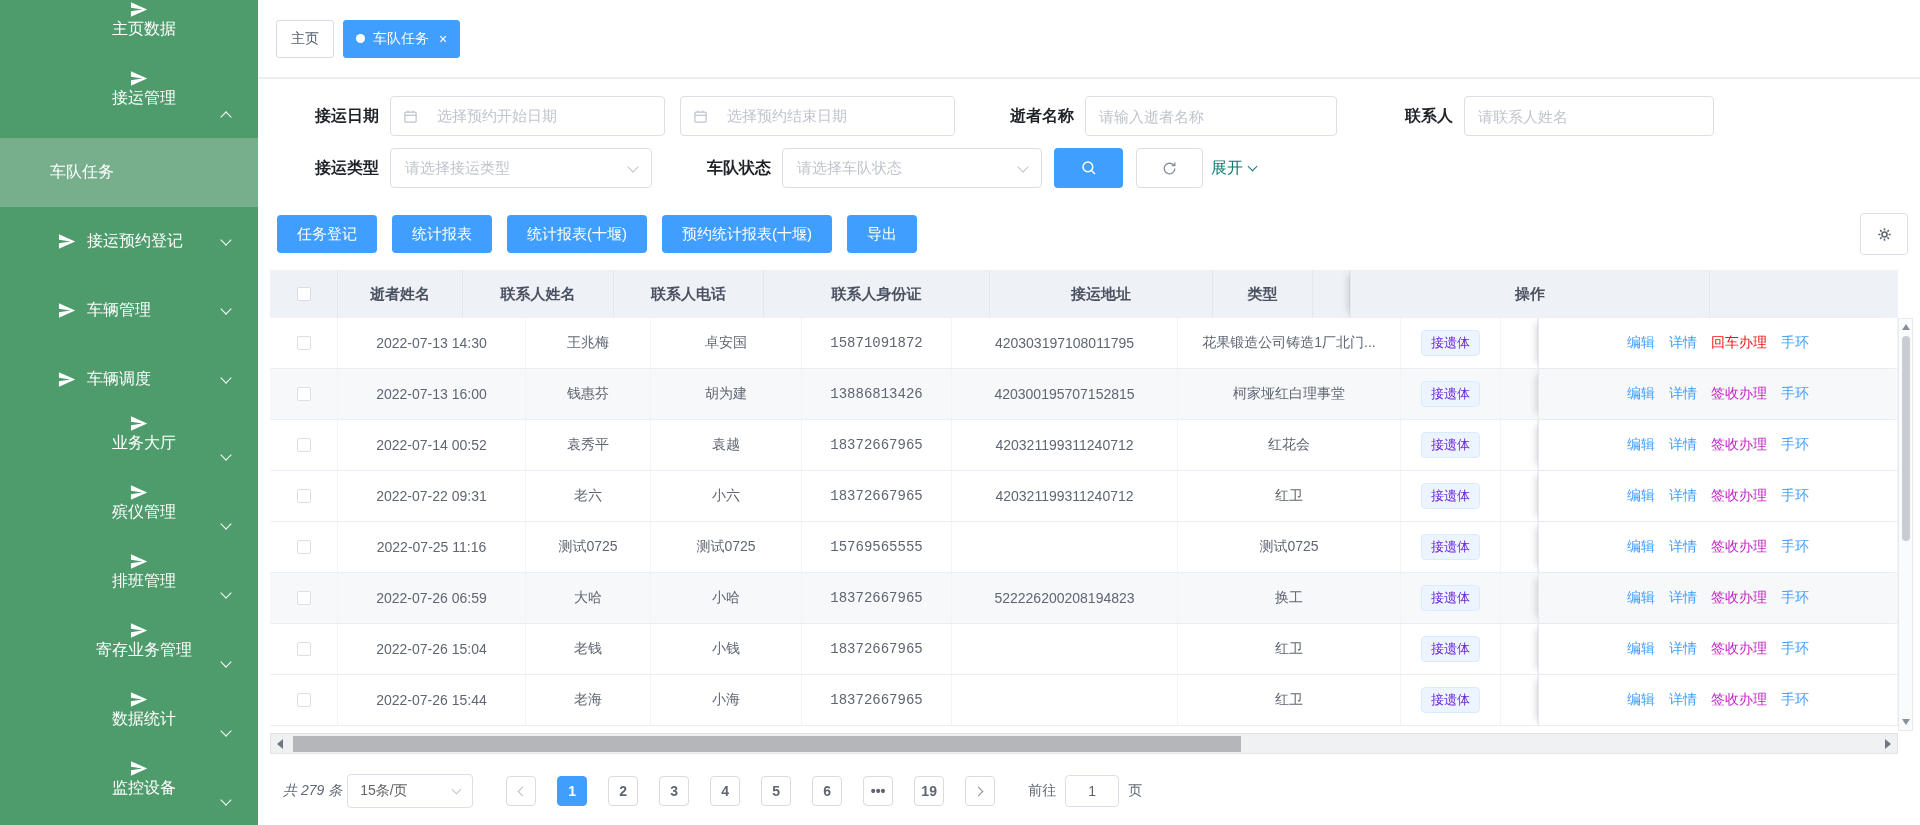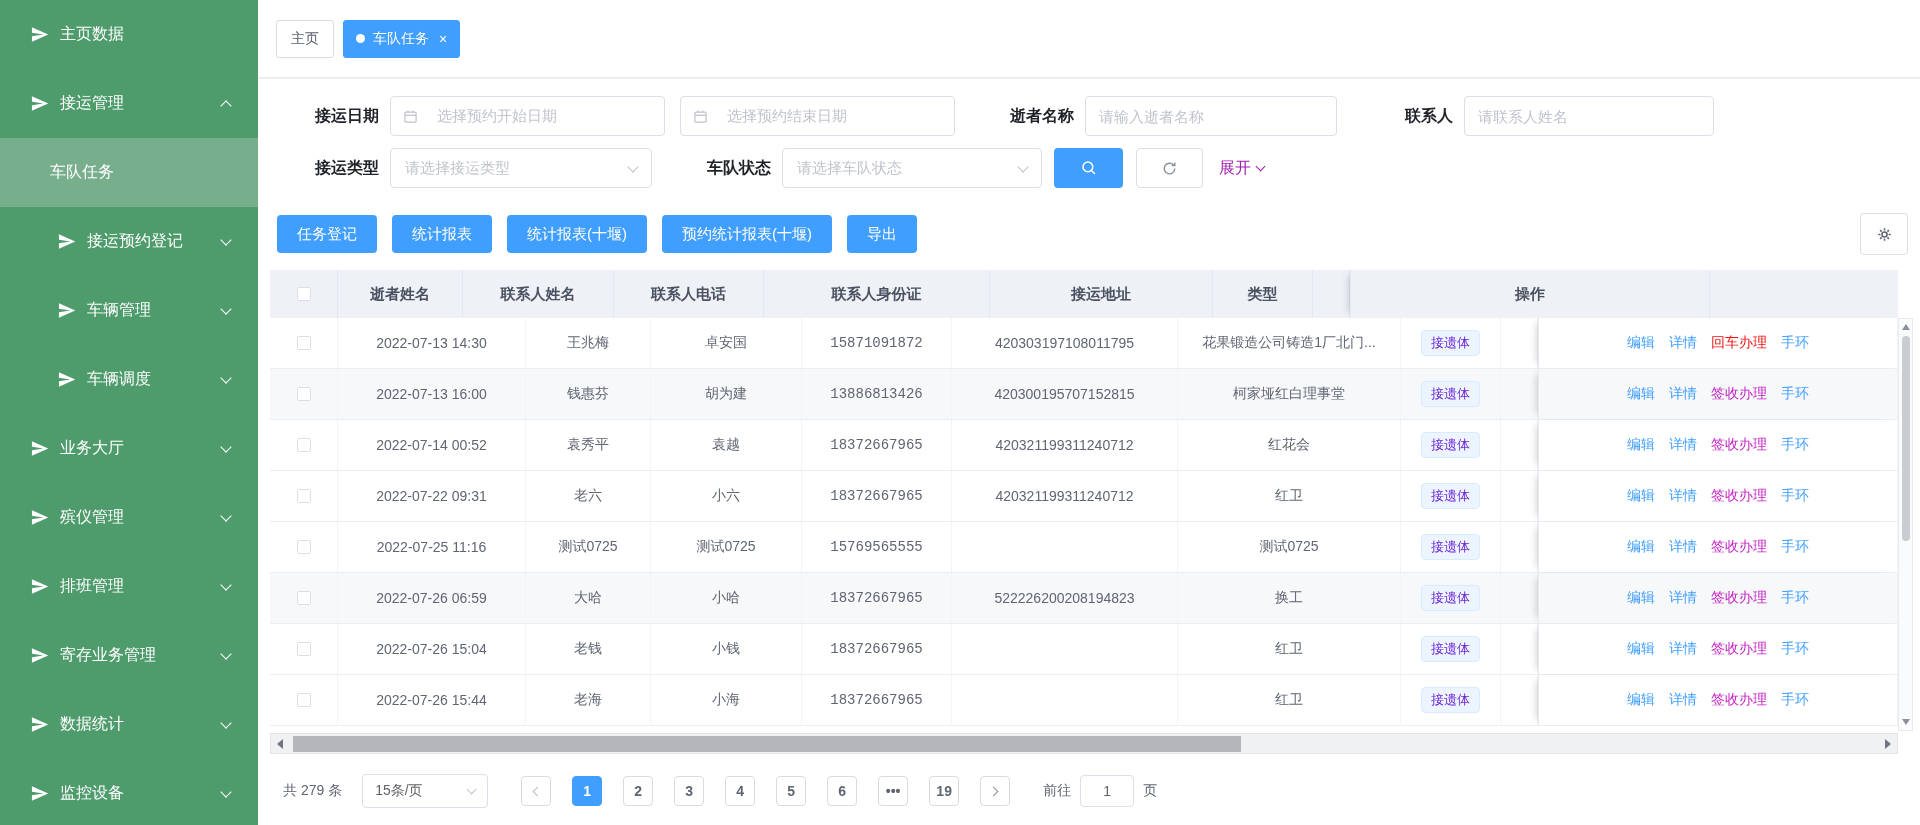--- a/index.html
+++ b/index.html
@@ -2,21 +2,21 @@
 <html><head>
 <meta charset="utf-8">
 <style>
   * { box-sizing: border-box; margin: 0; padding: 0; }
   html,body { width:1920px; height:825px; overflow:hidden; }
   body { display:flex; font-family:"Liberation Sans","DejaVu Sans",sans-serif; background:#fff; }
 
   
   .sidebar { width:258px; height:825px; background:#4E9B6C; flex:none; overflow:hidden; }
   .sb-item { height:69px; display:flex; align-items:center; color:#fff; font-size:16px; cursor:pointer; }
-  .sb-item.lvl1 { padding-left:30px; }
+  .sb-item.lvl1 { padding-left:30px;flex-direction:column; }
   .sb-item.lvl2 { padding-left:50px; }
   .sb-item.lvl3 { padding-left:57px; }
   .sb-item.active { background:#77AF8D; }
   .sb-icon { width:19px; height:19px; margin-right:11px; display:inline-flex; flex:none; }
   .sb-label { white-space:nowrap; }
   .chev { width:8px; height:8px; border-right:1.7px solid currentColor; border-bottom:1.7px solid currentColor; display:inline-block; flex:none; }
   .chev.down { transform:rotate(45deg); }
   .chev.up { transform:rotate(-135deg); }
   .sb-item .chev { margin-left:auto; margin-right:28px; margin-top:-3px; }
   .sb-item .chev.up { margin-top:4px; }
@@ -37,21 +37,21 @@
   .f-box { height:40px; border:1px solid #DCDFE6; border-radius:4px; background:#fff; display:flex; align-items:center; color:#C0C4CC; font-size:15px; cursor:pointer; }
   .f-date { width:275px; padding:0 12px; gap:8px; }
   .f-date + .f-date { margin-left:15px; }
   .f-select { width:262px; padding:0 14px; justify-content:space-between; }
   .f-select .chev { color:#C0C4CC; margin-top:-3px; }
   input.f-text { width:252px; height:40px; border:1px solid #DCDFE6; border-radius:4px; padding:0 13px; font-size:15px; color:#606266; outline:none; font-family:inherit; }
   input.f-text::placeholder { color:#C0C4CC; }
   .ibtn { height:40px; border-radius:4px; display:flex; align-items:center; justify-content:center; cursor:pointer; }
   .btn-search { width:69px; margin-left:12px; background:#409EFF; border:none; }
   .btn-refresh { width:67px; margin-left:13px; background:#fff; border:1px solid #DCDFE6; }
-  .expand { margin-left:16px; color:#a21caf; font-size:16px; display:flex; align-items:center; gap:6px; cursor:pointer; }
+  .expand { margin-left:8px; color:#0f766e; font-size:16px; display:flex; align-items:center; gap:6px; cursor:pointer; }
   .expand .chev { width:7px; height:7px; margin-top:-4px; }
 
   .toolbar { display:flex; align-items:center; margin:27px 0 0 19px; position:relative; }
   .tb-btn { height:38px; padding:0 20px; margin-right:15px; background:#409EFF; color:#fff; border:none; border-radius:4px; font-size:15px; cursor:pointer; font-family:inherit; white-space:nowrap; }
   .gear-btn { position:absolute; right:12px; top:-2px; width:48px; height:42px; background:#fff; border:1px solid #DCDFE6; border-radius:4px; display:flex; align-items:center; justify-content:center; cursor:pointer; }
 
   
   .table-wrap { margin:17px 0 0 12px; width:1643px; position:relative; font-size:14px; color:#5F6672; }
   .thead { display:flex; height:48px; background:#EEF1F6; width:1628px; }
   .th { display:flex; align-items:center; justify-content:center; font-weight:700; font-size:15px; color:#4A5160; border-right:1px solid #E3E8EF; }
@@ -76,21 +76,21 @@
   .sliver { height:5px; background:#fff; width:1628px; }
   .hscroll { height:21px; width:1628px; background:#F0F1F3; border:1px solid #E2E4E8; position:relative; margin-top:2px; }
   .harrow { position:absolute; top:0; width:18px; height:19px; display:flex; align-items:center; justify-content:center; cursor:pointer; }
   .harrow.left { left:0; } .harrow.right { right:0; }
   .harrow.left::after { content:""; border-top:5px solid transparent; border-bottom:5px solid transparent; border-right:6px solid #6F7680; }
   .harrow.right::after { content:""; border-top:5px solid transparent; border-bottom:5px solid transparent; border-left:6px solid #6F7680; }
   .hthumb { position:absolute; left:22px; top:1.5px; width:948px; height:16px; background:#B4B6BA; cursor:pointer; }
 
   
   .pager { display:flex; align-items:center; margin:20px 0 0 25px; font-size:14px; color:#5F6672; }
-  .total { margin-right:20px; }
+  .total { margin-right:5px;font-style:italic; }
   .size-select { width:126px; height:34px; border:1px solid #DCDFE6; border-radius:4px; display:flex; align-items:center; justify-content:space-between; padding:0 12px; color:#606266; margin-right:33px; cursor:pointer; background:#fff; }
   .size-select .chev { color:#C0C4CC; width:7px; height:7px; margin-top:-3px; }
   .pg { min-width:30px; height:30px; padding:0 5px; border:1px solid #D8DBE0; border-radius:4px; background:#fff; display:flex; align-items:center; justify-content:center; margin-right:21px; font-weight:600; color:#5F6672; cursor:pointer; }
   .pg.active { background:#409EFF; border-color:#409EFF; color:#fff; }
   .pg .chev { width:7px; height:7px; color:#8A9099; }
   .pg .chev.left { transform:rotate(135deg); margin-left:3px; }
   .pg .chev.right { transform:rotate(-45deg); margin-right:3px; }
   .pg.prev .chev { color:#B8BDC6; }
   .goto { margin-left:12px; display:flex; align-items:center; gap:9px; }
   .goto input { width:54px; height:32px; border:1px solid #DCDFE6; border-radius:4px; text-align:center; font-size:14px; color:#606266; outline:none; font-family:inherit; }

